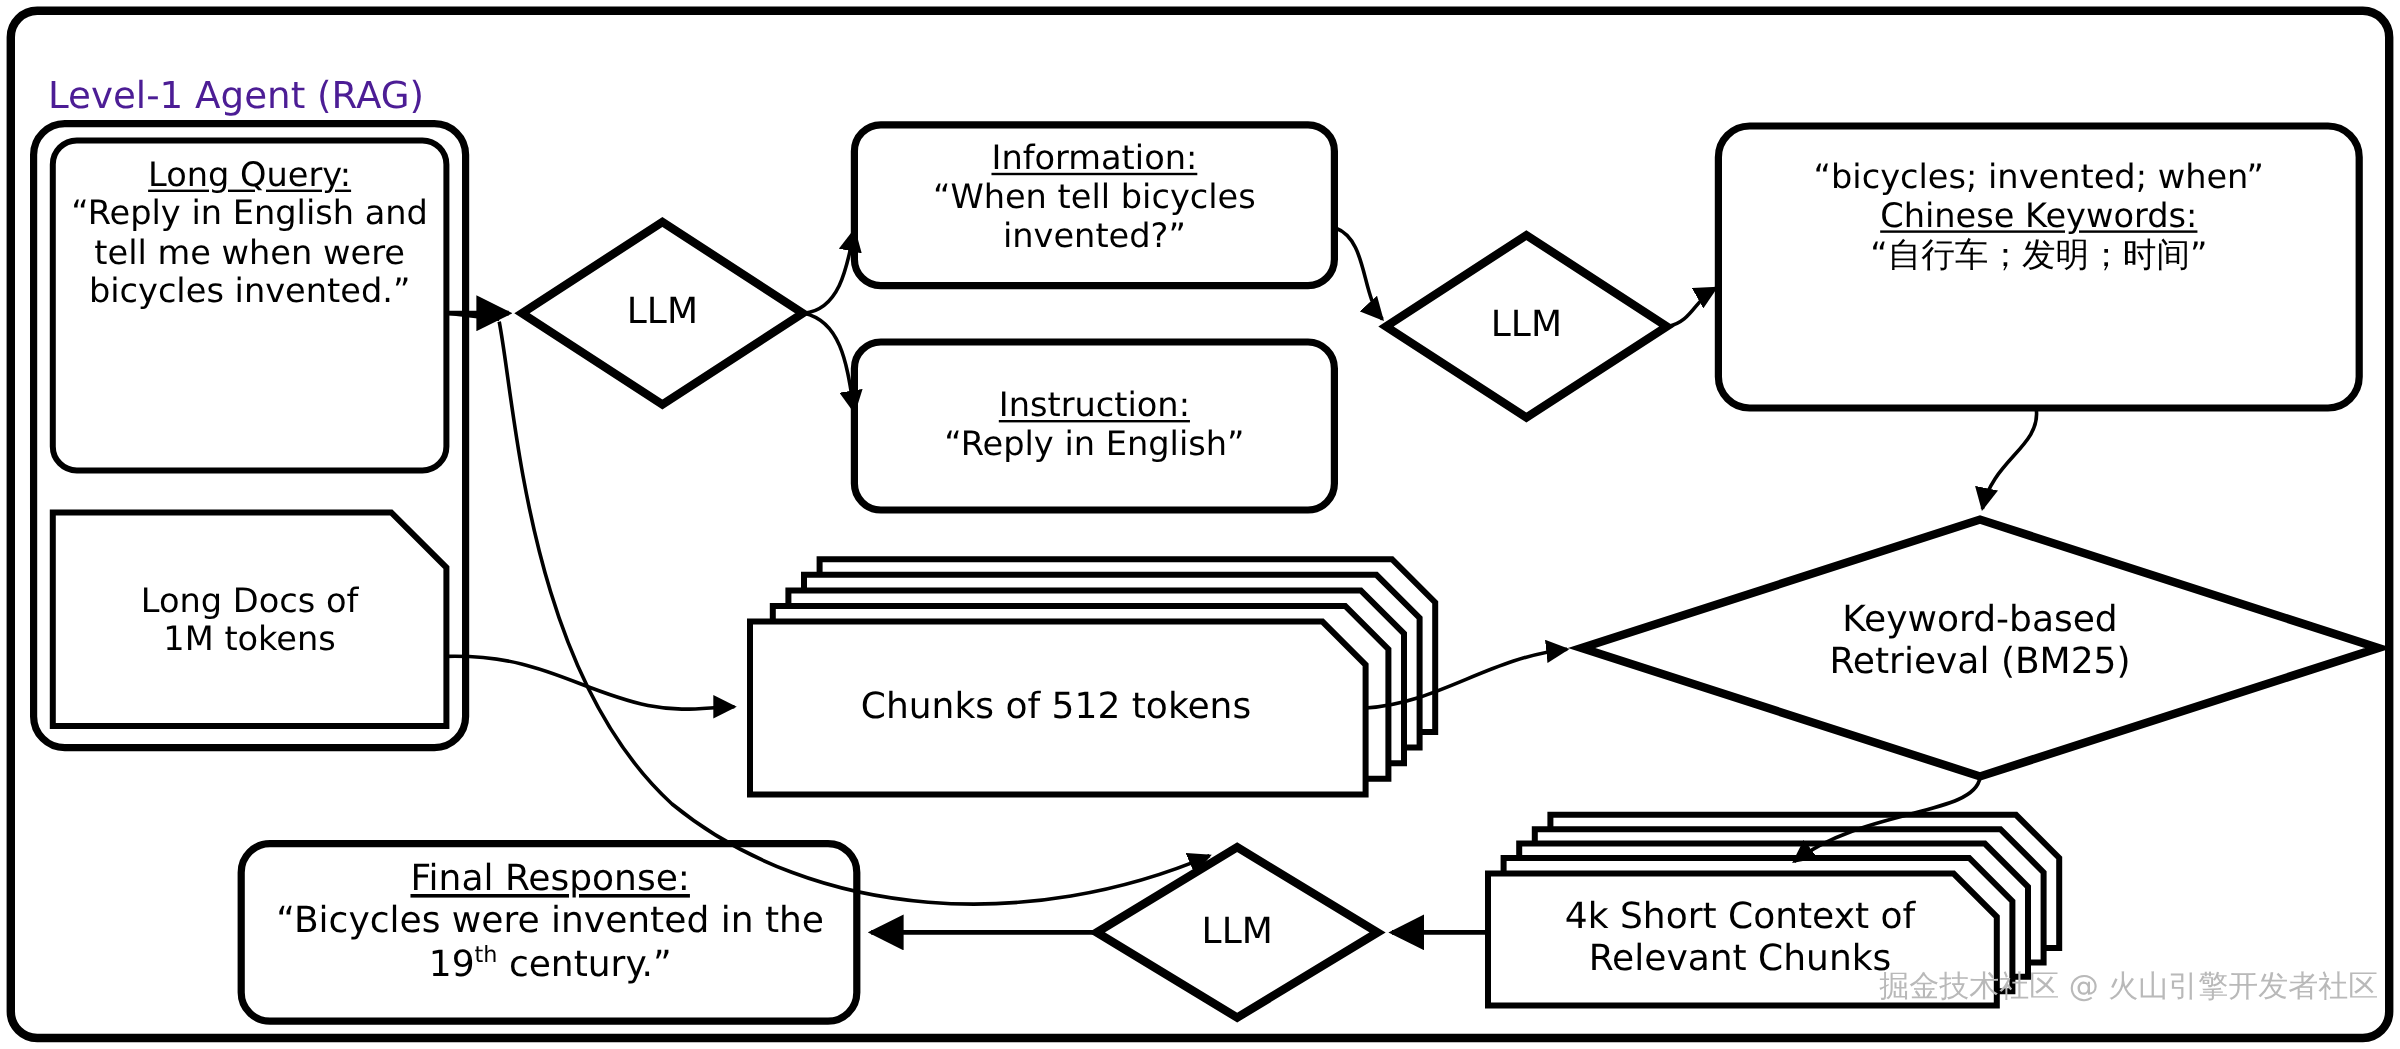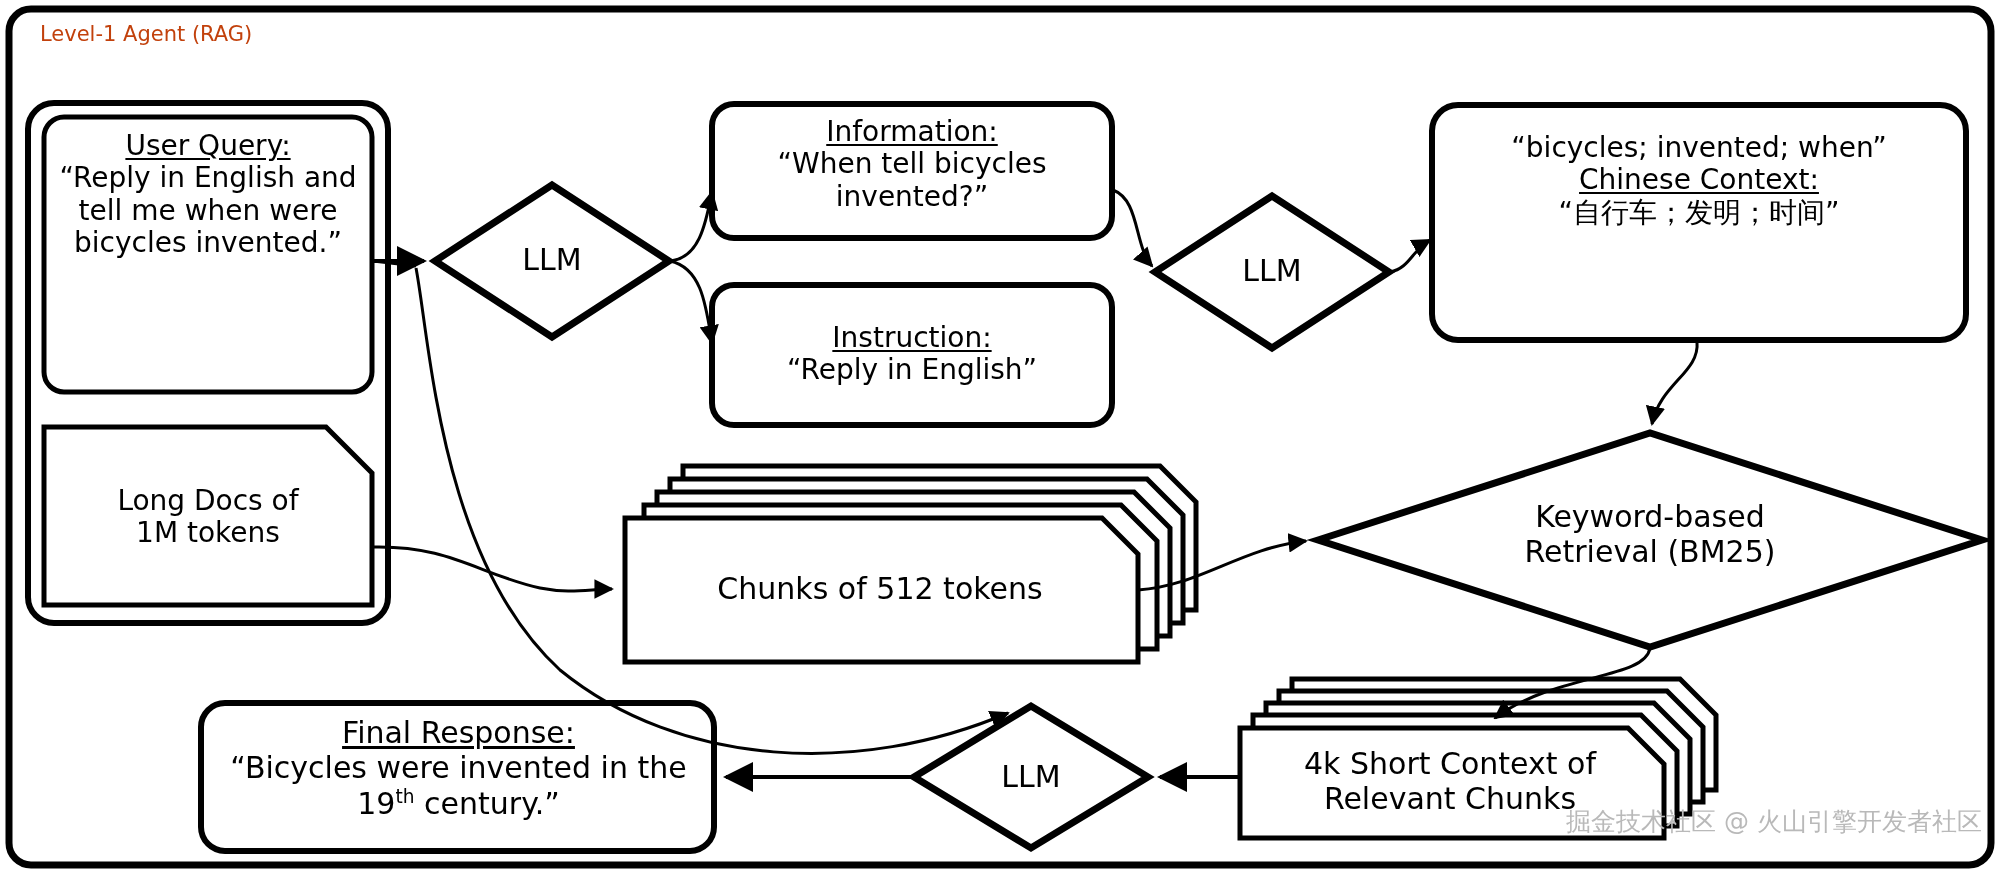--- a/index.html
+++ b/index.html
@@ -32,22 +32,23 @@
     pointer-events: none;
     font-family: "DejaVu Sans", "Liberation Sans", sans-serif;
   }
   .hdr {
     text-decoration: underline;
     text-underline-offset: 3px;
     display: block;
   }
   .ttl {
     position: absolute;
-    color: #c2410c;
-    font-size: 21px;
+    color: #4c1d95;
+    font-size: 31px;
+    margin-top: 40px;
   }
   .wm {
     position: absolute;
     color: #b9b9b9;
     font-size: 25px;
     white-space: nowrap;
     font-family: "DejaVu Sans", "Liberation Sans", sans-serif;
   }
   sup { font-size: 0.62em; }
 </style>
@@ -125,21 +126,21 @@
     <path d="M 416 268 C 430 340 440 560 560 670 C 680 768 860 776 1008 713" fill="none" stroke="#000" stroke-width="3" marker-end="url(#ahs)"></path>
 
     <path d="M 913 777 L 726 777" fill="none" stroke="#000" stroke-width="4" marker-end="url(#ah)"></path>
 
     <path d="M 373 261 L 416 266" fill="none" stroke="#000" stroke-width="3"></path>
   </svg>
 
   <div class="ttl" style="left: 40px; top: 22px;">Level-1 Agent (RAG)</div>
 
   <div class="node-text" style="left:48px; top:130px; width:320px; font-size:28px;">
-    <span class="hdr">User Query:</span>
+    <span class="hdr">Long Query:</span>
     <span>“Reply in English and tell me when were bicycles invented.”</span>
   </div>
 
   <div class="node-text" style="left:48px; top:485px; width:320px; font-size:28px;">
     <span>Long Docs of</span><br>
     <span>1M tokens</span>
   </div>
 
   <div class="node-text" style="left:492px; top:243px; width:120px; font-size:30px;">LLM</div>
 
@@ -150,21 +151,21 @@
 
   <div class="node-text" style="left:716px; top:322px; width:392px; font-size:28px;">
     <span class="hdr">Instruction:</span>
     <span>“Reply in English”</span>
   </div>
 
   <div class="node-text" style="left:1212px; top:254px; width:120px; font-size:30px;">LLM</div>
 
   <div class="node-text" style="left:1436px; top:132px; width:526px; font-size:28px;">
     <span>“bicycles; invented; when”</span>
-    <span class="hdr">Chinese Context:</span>
+    <span class="hdr">Chinese Keywords:</span>
     <span>“自行车；发明；时间”</span>
   </div>
 
   <div class="node-text" style="left:630px; top:572px; width:500px; font-size:30px;">Chunks of 512 tokens</div>
 
   <div class="node-text" style="left:1480px; top:500px; width:340px; font-size:30px;">
     <span>Keyword-based</span><br>
     <span>Retrieval (BM25)</span>
   </div>
 

